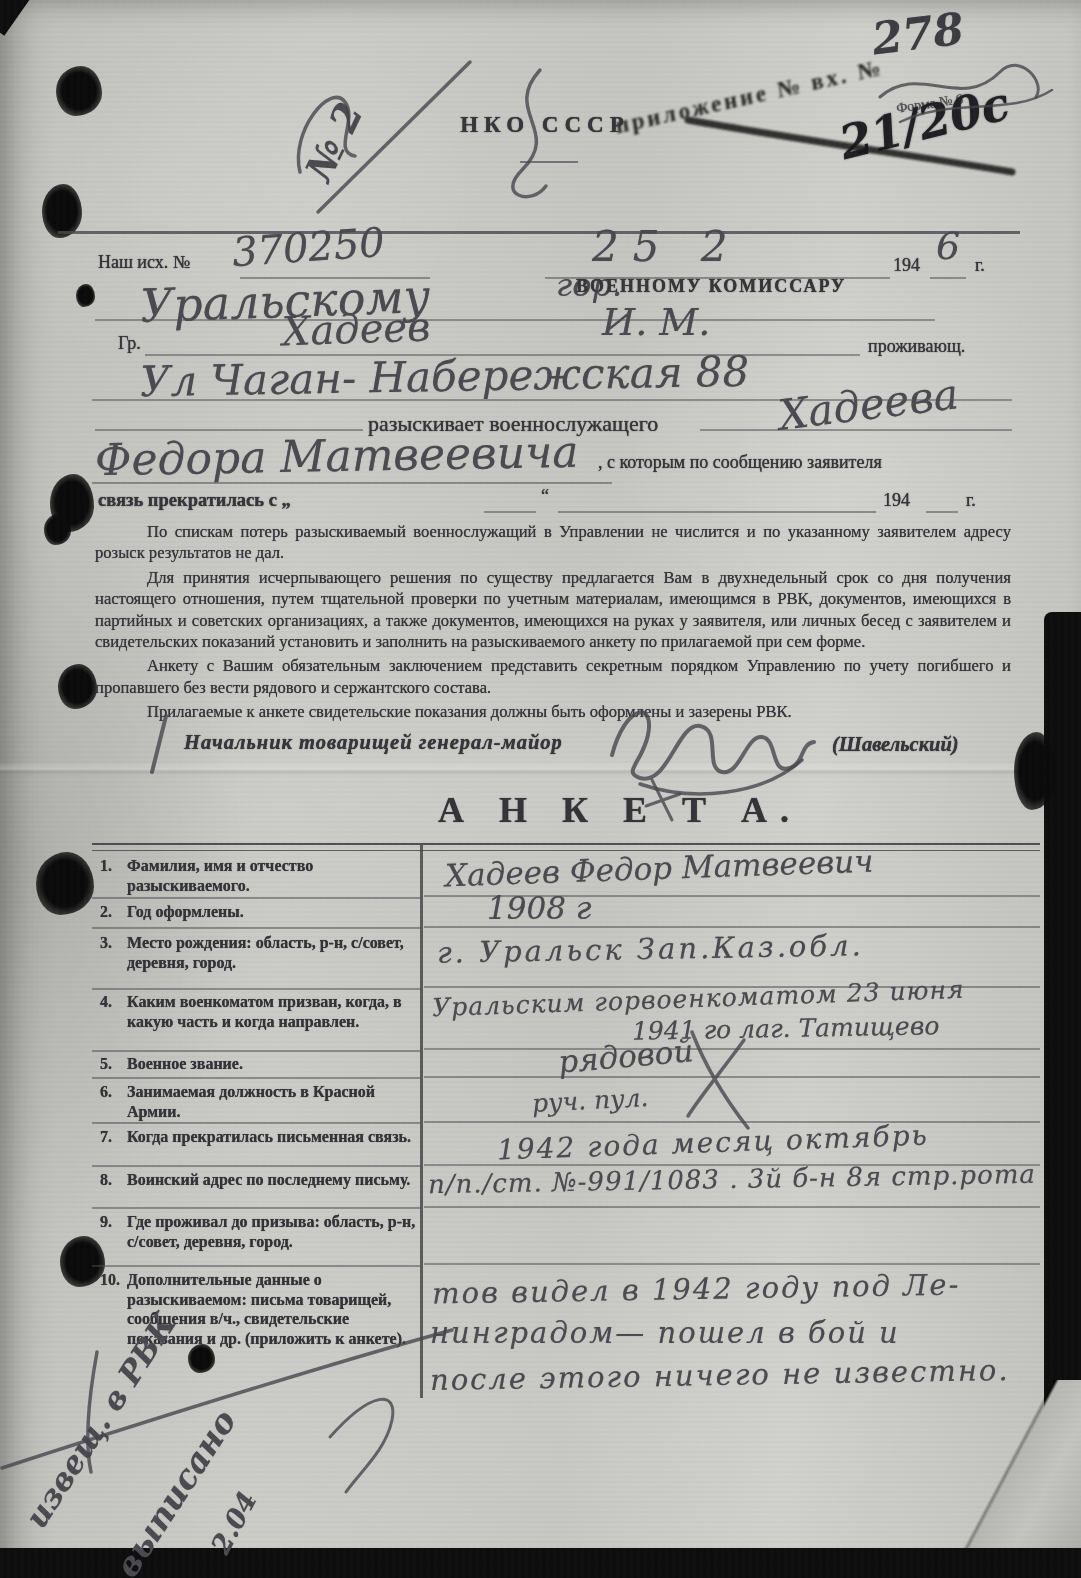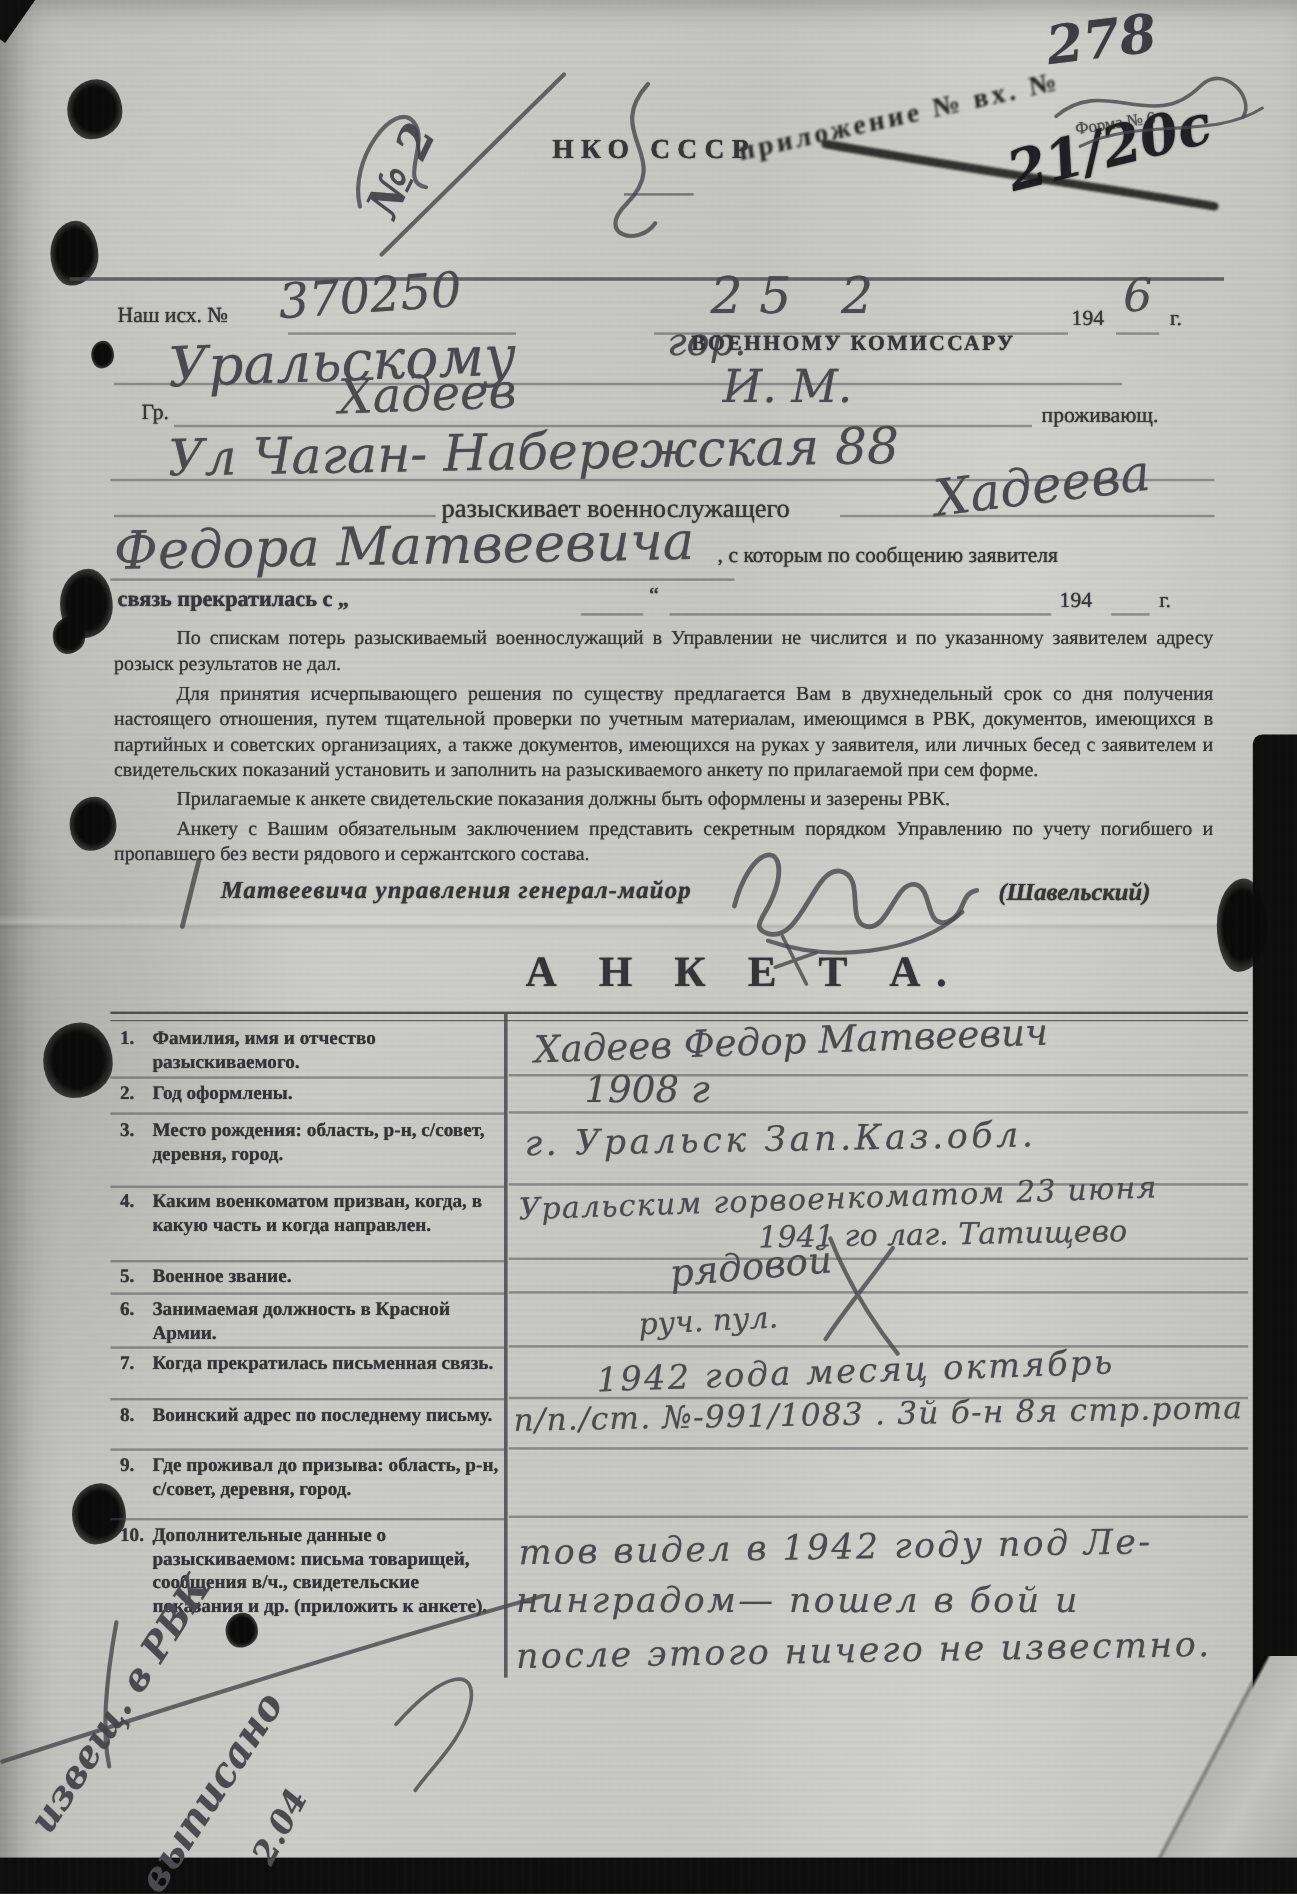--- a/index.html
+++ b/index.html
@@ -117,25 +117,25 @@
   <div class="rule thin" style="left:484px;top:511px;width:52px;"></div>
   <div class="printed" style="left:541px;top:486px;font-size:18px;">“</div>
   <div class="rule thin" style="left:558px;top:511px;width:318px;"></div>
   <div class="printed" style="left:883px;top:490px;font-size:18px;">194</div>
   <div class="rule thin" style="left:926px;top:511px;width:32px;"></div>
   <div class="printed" style="left:966px;top:490px;font-size:18px;">г.</div>
 
   <div class="bodytext">
     <p>По спискам потерь разыскиваемый военнослужащий в Управлении не числится и по указанному заявителем адресу розыск результатов не дал.</p>
     <p>Для принятия исчерпывающего решения по существу предлагается Вам в двухнедельный срок со дня получения настоящего отношения, путем тщательной проверки по учетным материалам, имеющимся в РВК, документов, имеющихся в партийных и советских организациях, а также документов, имеющихся на руках у заявителя, или личных бесед с заявителем и свидетельских показаний установить и заполнить на разыскиваемого анкету по прилагаемой при сем форме.</p>
+    <p>Анкету с Вашим обязательным заключением представить секретным порядком Управлению по учету погибшего и пропавшего без вести рядового и сержантского состава.</p>
     <p>Прилагаемые к анкете свидетельские показания должны быть оформлены и зазерены РВК.</p>
-    <p>Анкету с Вашим обязательным заключением представить секретным порядком Управлению по учету погибшего и пропавшего без вести рядового и сержантского состава.</p>
   </div>
 
-  <div class="printed b" style="left:184px;top:731px;font-size:20.5px;font-style:italic;letter-spacing:1px;">Матвеевича управления генерал-майор</div>
+  <div class="printed b" style="left:184px;top:731px;font-size:20.5px;font-style:italic;letter-spacing:1px;">Начальник товарищей генерал-майор</div>
   <div class="printed b" style="left:832px;top:733px;font-size:20.5px;font-style:italic;">(Шавельский)</div>
 
   <div class="anketa-title">А Н К Е Т А.</div>
 
   <div class="dline" style="left:92px;top:843px;width:948px;"></div>
   <div class="vline" style="left:420px;top:845px;height:553px;"></div>
 
   <div class="rule thin" style="left:92px;top:897px;width:328px;"></div>
   <div class="rule thin" style="left:92px;top:927px;width:328px;"></div>
   <div class="rule thin" style="left:92px;top:988px;width:328px;"></div>

